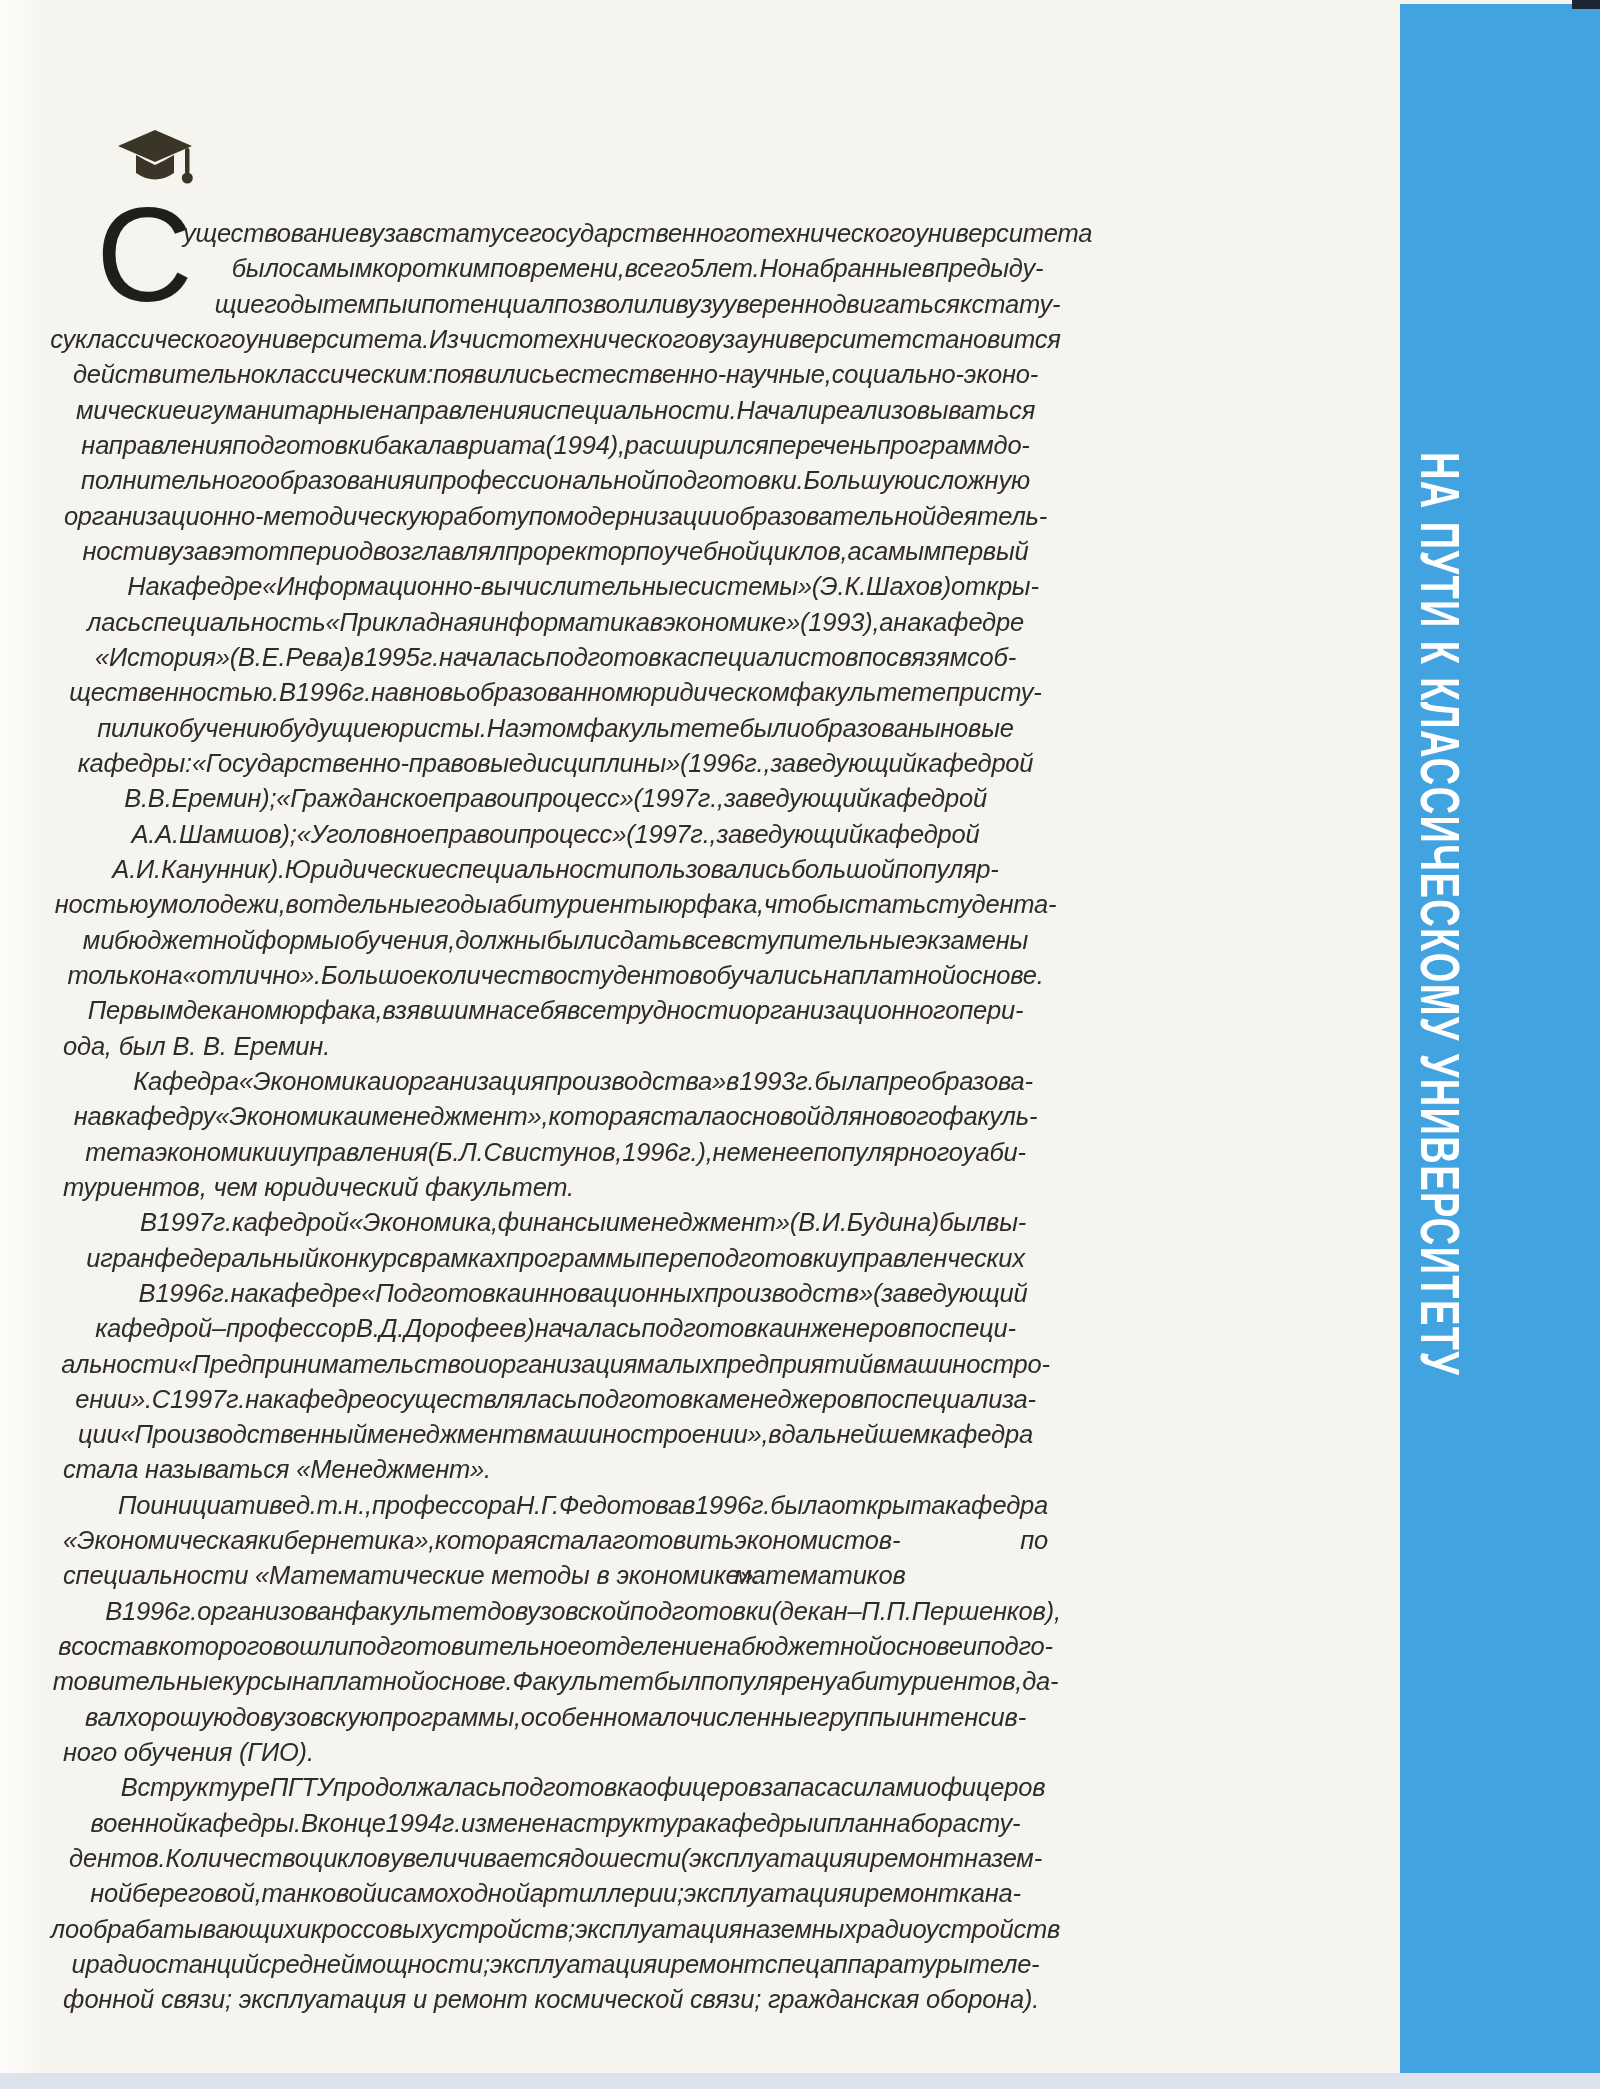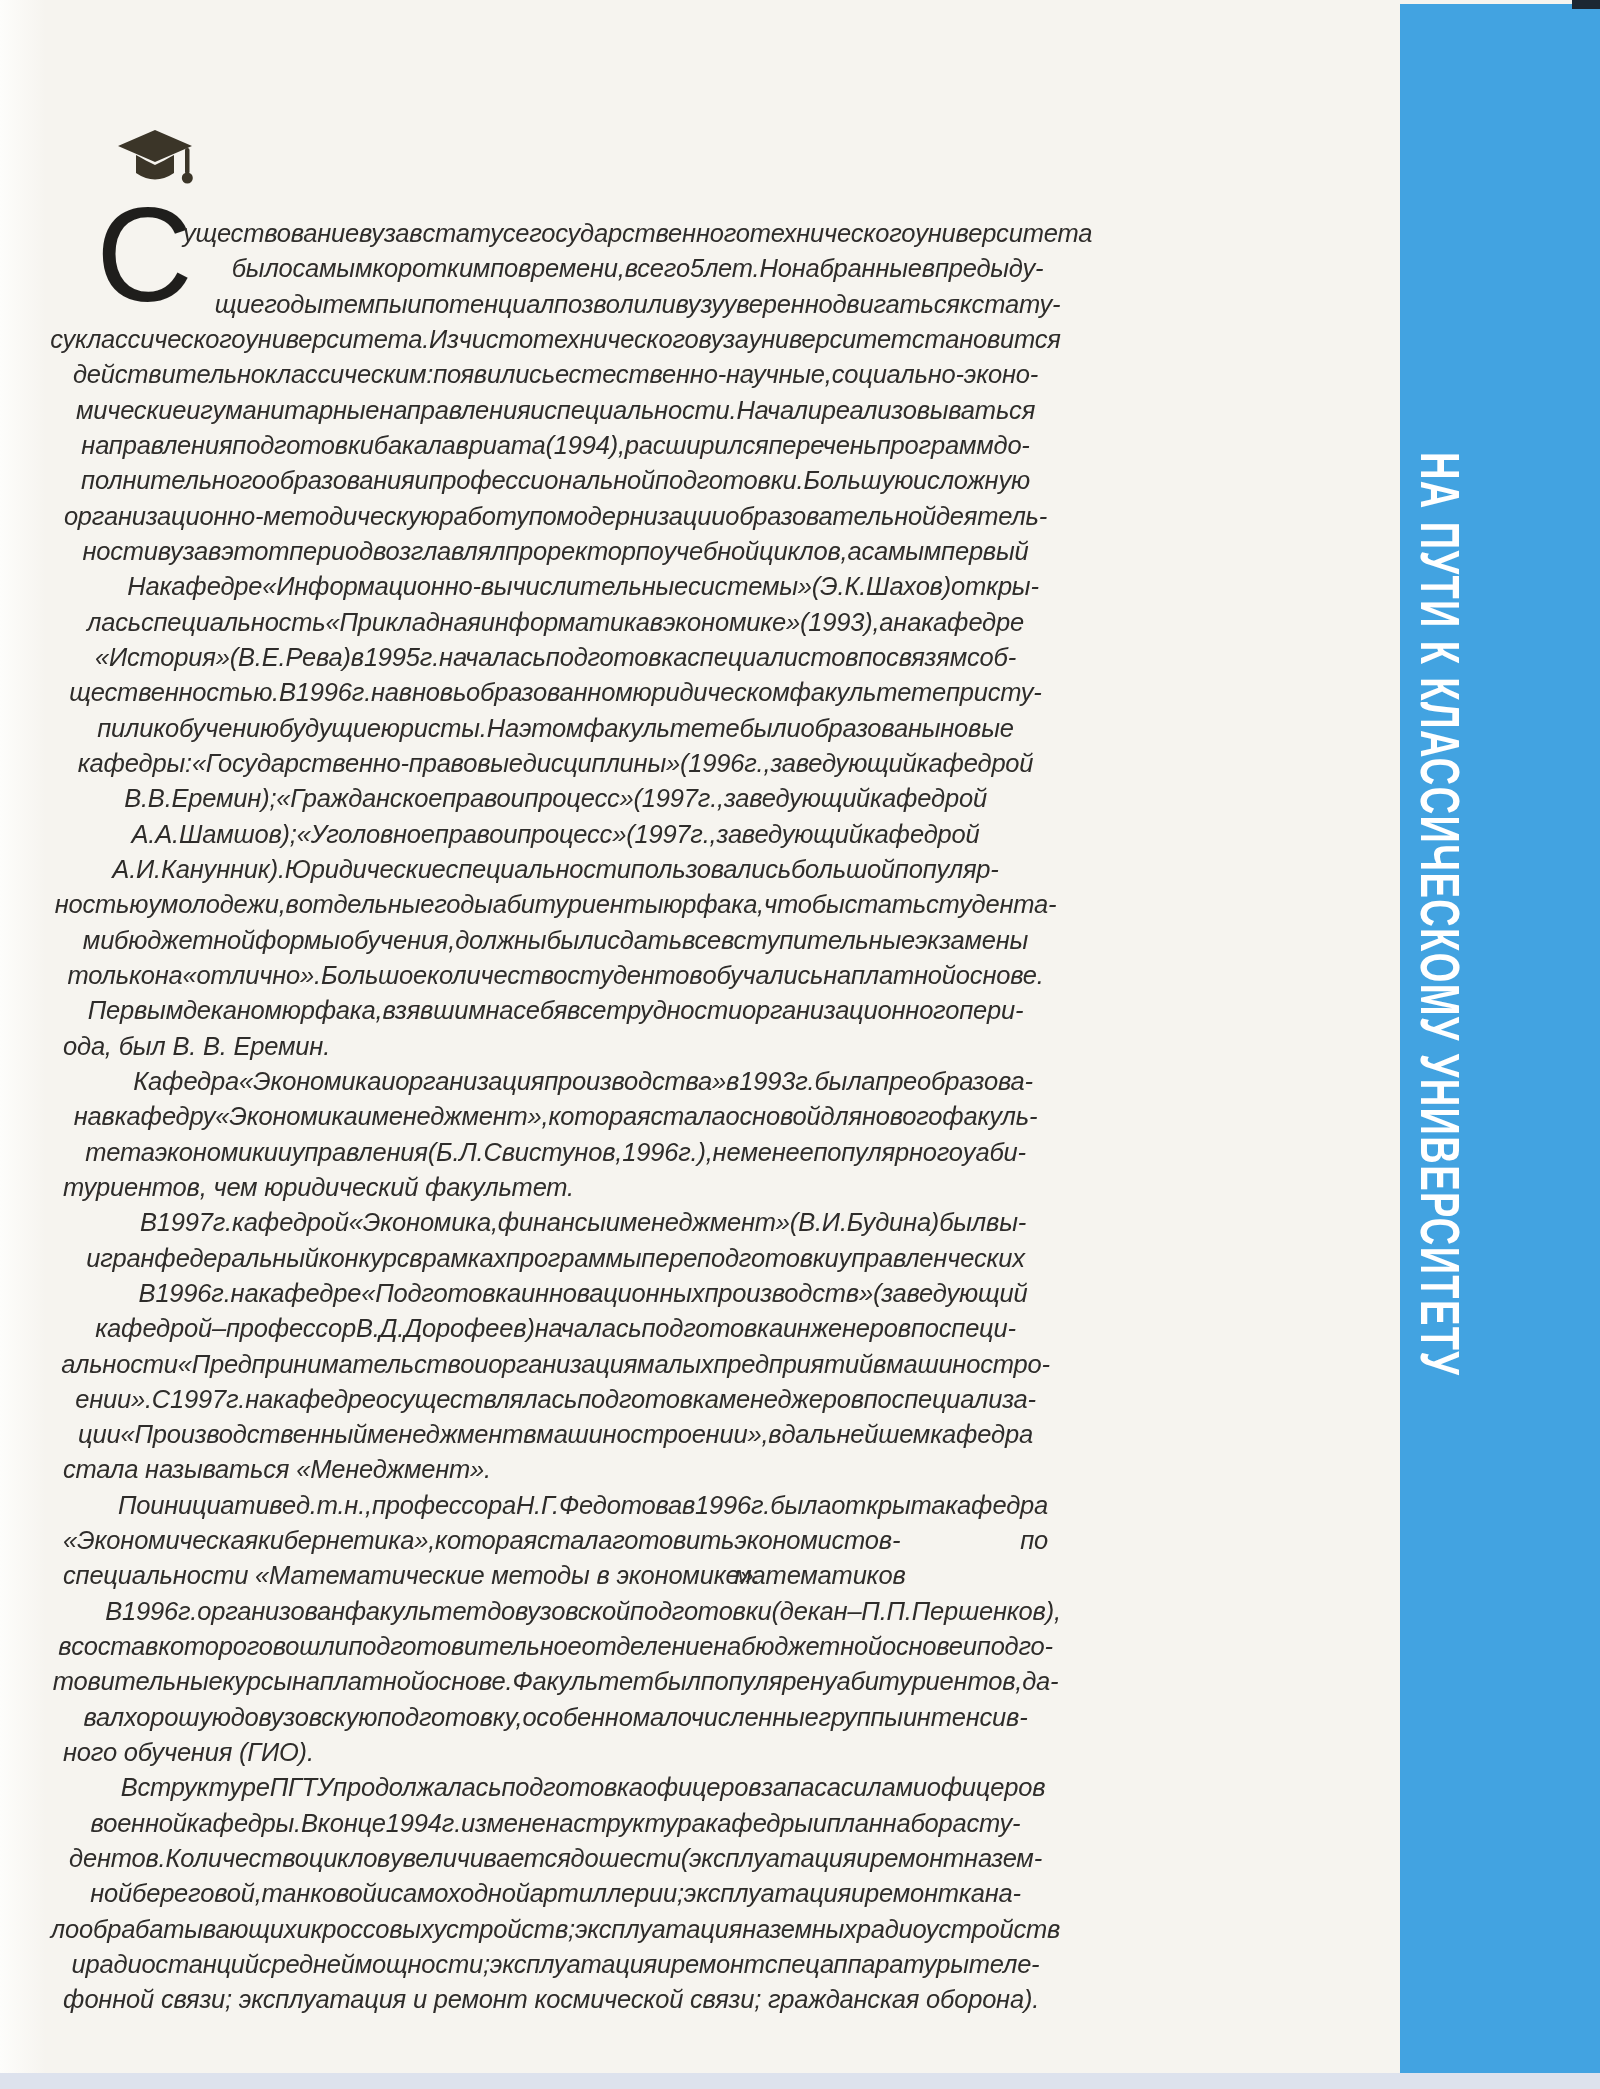--- a/index.html
+++ b/index.html
@@ -526,21 +526,21 @@
         <span>был</span>
         <span>популярен</span>
         <span>у</span>
         <span>абитуриентов,</span>
         <span>да-</span>
       </div>
       <div class="line">
         <span>вал</span>
         <span>хорошую</span>
         <span>довузовскую</span>
-        <span>подготовку,</span>
+        <span>программы,</span>
         <span>особенно</span>
         <span>малочисленные</span>
         <span>группы</span>
         <span>интенсив-</span>
       </div>
       <div class="line last">ного обучения (ГИО).</div>
       <div class="line" style="margin-left: 55px;">
         <span>В</span>
         <span>структуре</span>
         <span>ПГТУ</span>

